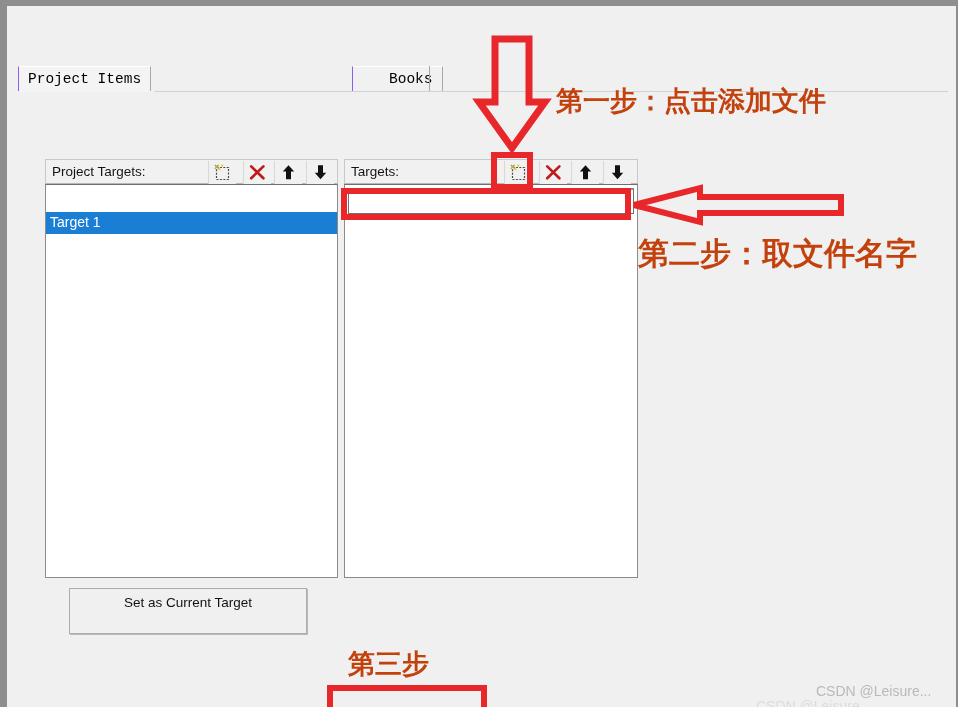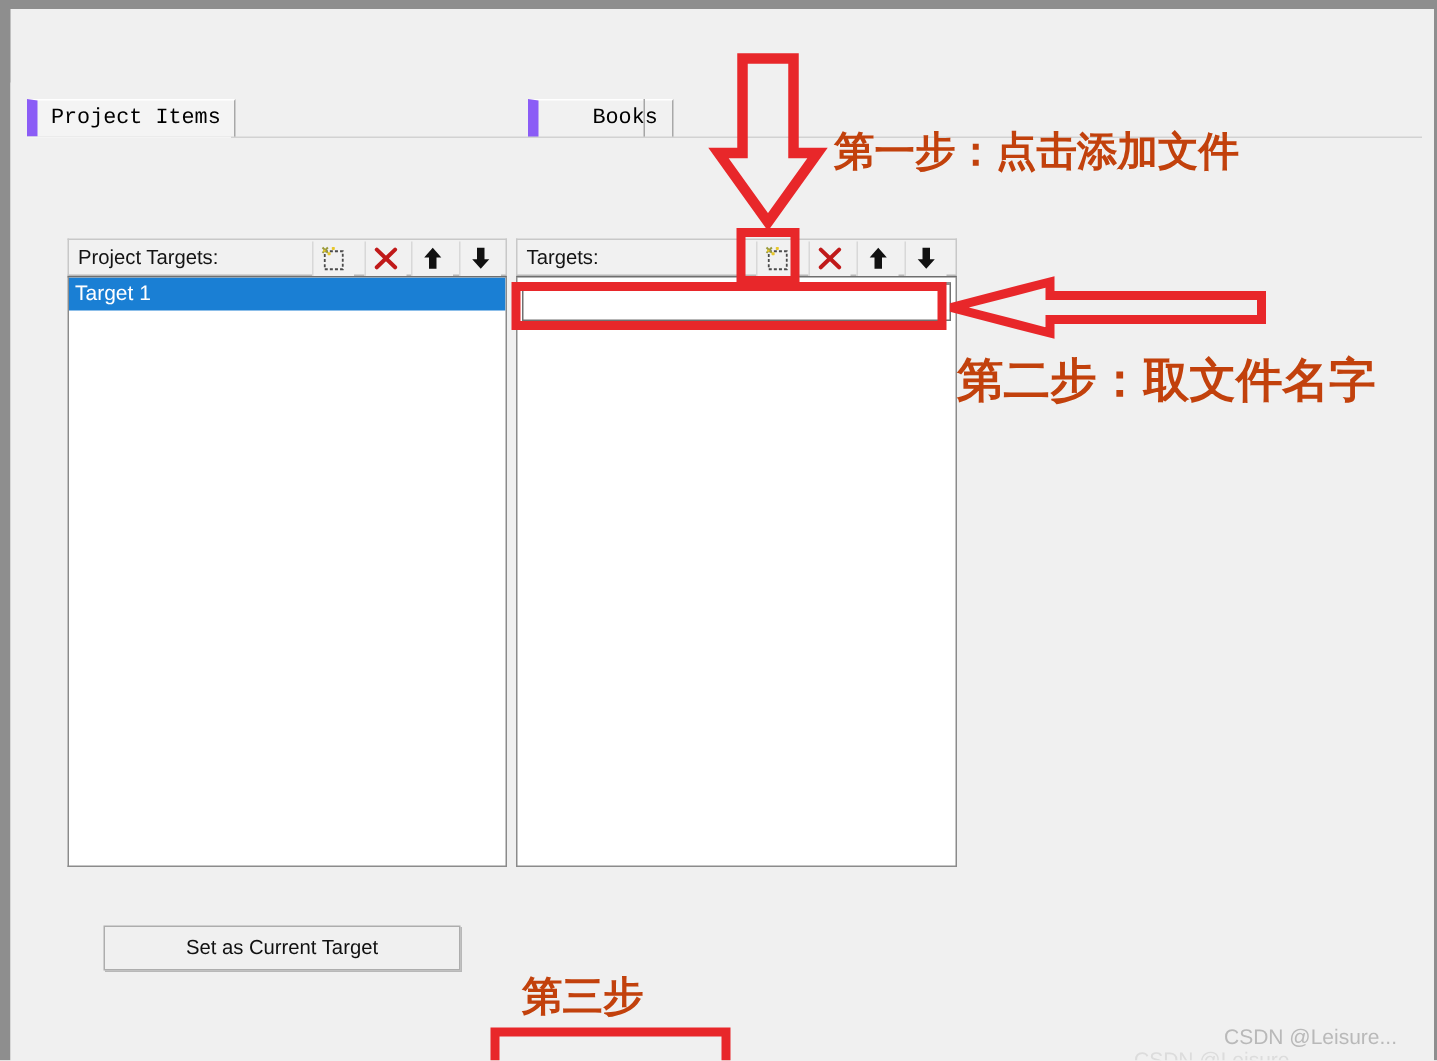--- a/index.html
+++ b/index.html
@@ -67,21 +67,21 @@
   }
   .tab {
     position: absolute; top: 0;
     height: 26px;
     font-family: "Liberation Mono", "DejaVu Sans Mono", monospace;
     font-size: 14.5px;
     color: #000;
     line-height: 25px;
     padding: 0 9px;
     background: #f1f1f1;
-    border-left: 7px solid #8b5cf6;
+    border-left: 1px solid #8b5cf6;
     border-top: 1px solid #ffffff;
     border-right: 1px solid #a8a8a8;
     white-space: nowrap;
     cursor: default;
   }
   .tab.sel {
     background: #f4f4f4;
     font-weight: normal;
   }
   .tab-sep {
@@ -133,20 +133,21 @@
   }
   .list-item {
     height: 22px;
     line-height: 21px;
     padding-left: 4px;
     font-size: 14px;
     color: #000;
     font-family: "Liberation Sans", sans-serif;
     white-space: nowrap;
     cursor: default;
+    margin-top: 27px;
   }
   .list-item.sel {
     background: #1a7fd4;
     color: #ffffff;
   }
   .edit-inline {
     position: absolute;
     background: #ffffff;
     border: 1px solid #707070;
     border-top: 2px solid #8f8f8f;
@@ -251,21 +252,21 @@
             <path d="M8.5 15.2 L14.2 8.8 L11.0 8.8 L11.0 1.2 L6.0 1.2 L6.0 8.8 L2.8 8.8 Z" fill="#111"></path>
           </svg>
         </span>
       </div>
     </div>
 
     <div class="listbox" style="left:38px; top:129px; width:293px; height:394px;">
       <div class="list-item sel">Target 1</div>
     </div>
 
-    <div class="pbtn" style="left:62px; top:562px; width:238px; height:30px; line-height:27px;">Set as Current Target</div>
+    <div class="pbtn" style="left:62px; top:533px; width:238px; height:46px; line-height:27px;">Set as Current Target</div>
 
     <div class="panel-head" style="left:337px; top:104px; width:294px;">
       <div class="label">Targets:</div>
 
       <div class="tbtn" style="left:159px;">
         <span>
           <svg width="19" height="17" viewBox="0 0 19 17">
             <rect x="3.5" y="3.5" width="12" height="12" fill="none" stroke="#4a4a4a" stroke-width="1.2" stroke-dasharray="2,1.4"></rect>
             <path d="M2 1 L5.6 4.6 M5.6 1 L2 4.6" stroke="#9a9a3a" stroke-width="1.3"></path>
             <path d="M8.2 1.6 L10.2 1.6 M9.2 0.6 L9.2 2.6" stroke="#e8c72a" stroke-width="1.4"></path>

